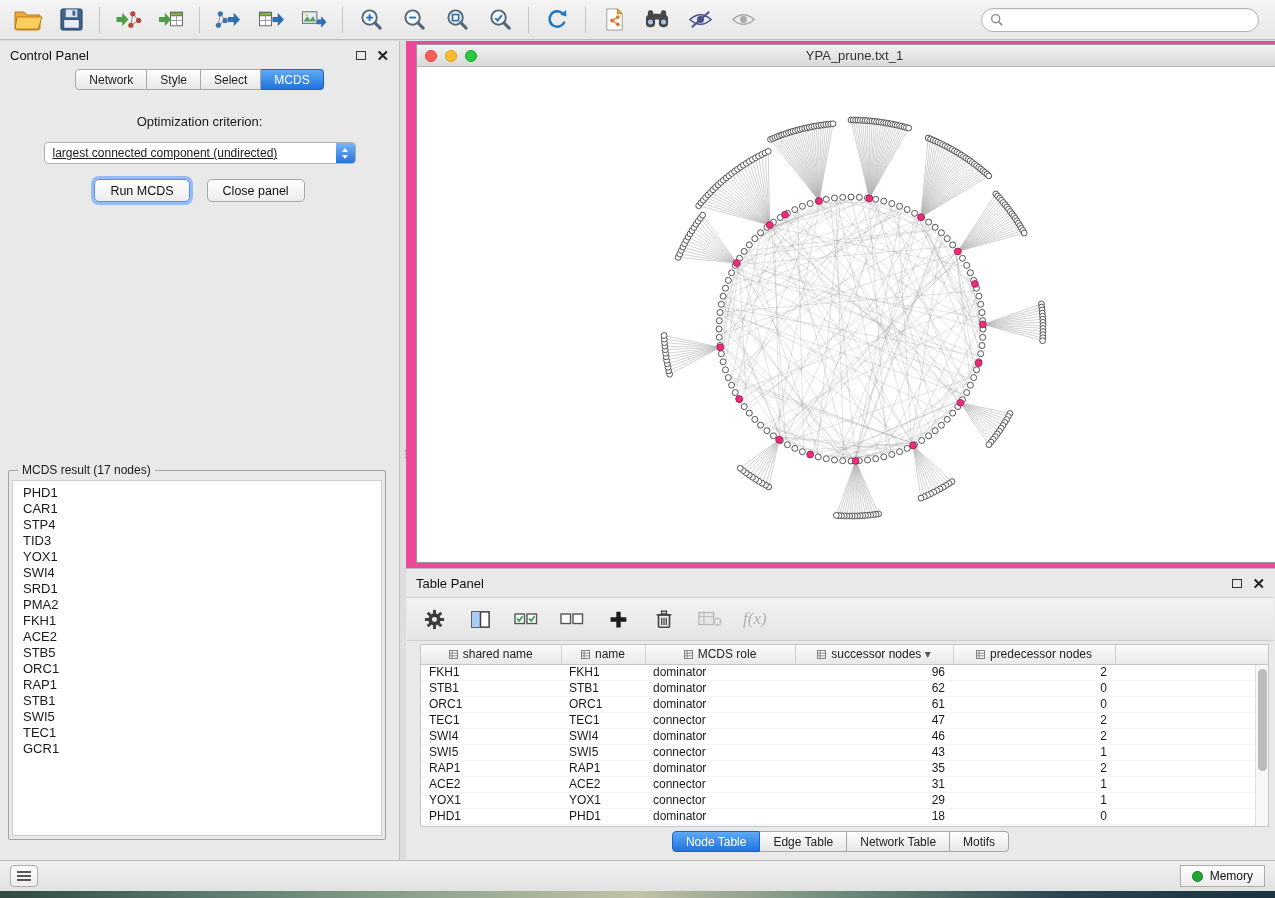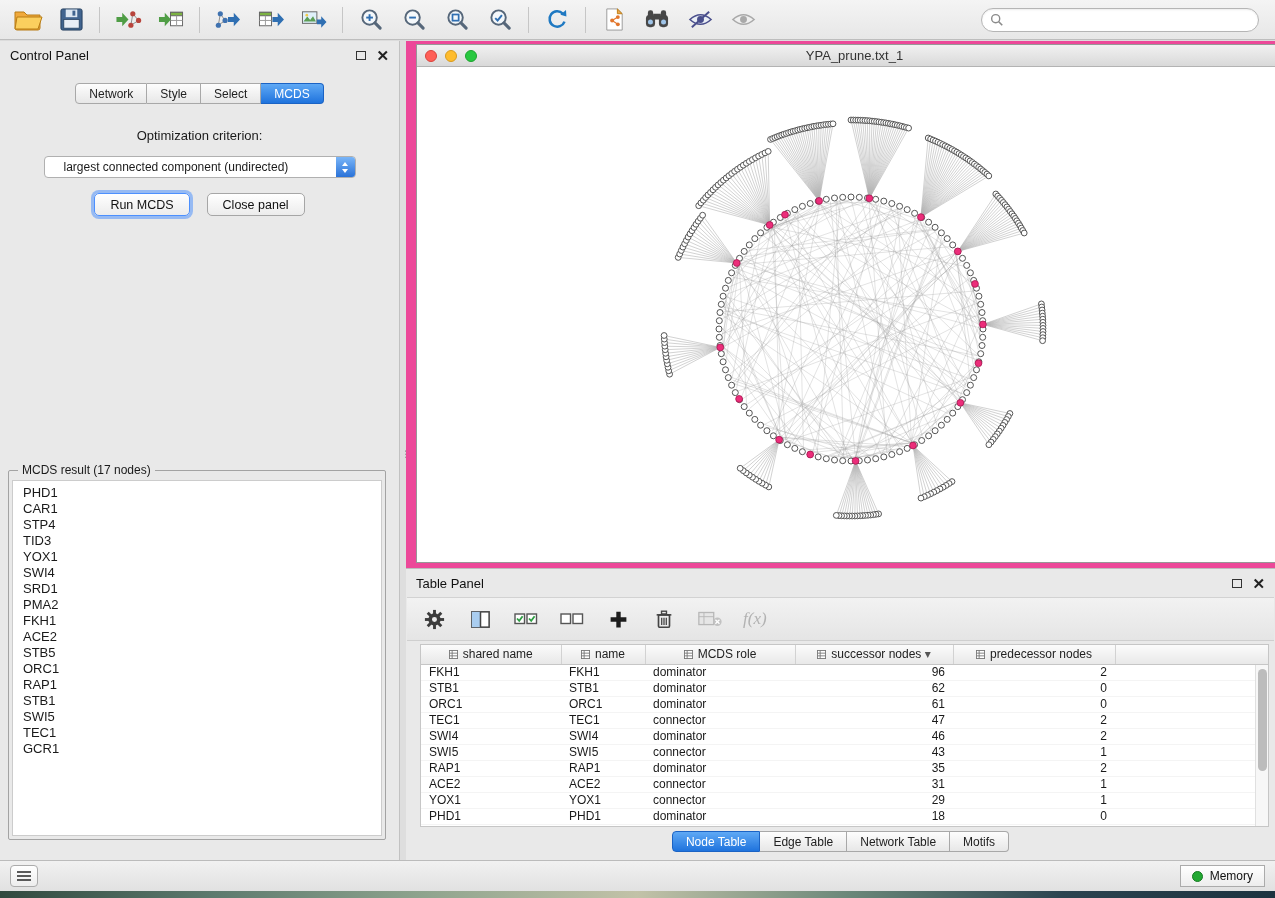--- a/index.html
+++ b/index.html
@@ -23,34 +23,34 @@
   }
   .searchbox input { border:none; outline:none; flex:1; font-size:12px; background:transparent; font-family:"Liberation Sans",sans-serif; }
   
   .main { position:absolute; top:41px; left:0; right:0; height:819px; background:#ec4899; }
   
   .control-panel { position:absolute; left:0; top:0; width:400px; height:819px; background:#e9e9e9; border-right:1px solid #c2c2c2; }
   .panel-header { height:28px; display:flex; align-items:center; padding:0 10px; font-size:13px; color:#111; }
   .win-btns { margin-left:auto; display:flex; align-items:center; gap:10px; }
   .float-btn { width:10px; height:9px; border:1.5px solid #333; display:inline-block; }
   .close-btn { font-size:15px; font-weight:bold; color:#222; line-height:1; cursor:default; }
-  .cp-tabs { display:flex; justify-content:center; margin-top:14px; }
+  .cp-tabs { display:flex; justify-content:center; margin-top:0; }
   .seg {
     height:21px; padding:0 13px; display:flex; align-items:center; font-size:12px; color:#222;
     background:linear-gradient(#fdfdfd,#e7e7e7); border:1px solid #a8a8a8; border-left:none;
   }
   .seg:first-child { border-left:1px solid #a8a8a8; border-radius:4px 0 0 4px; }
   .seg:last-child { border-radius:0 4px 4px 0; }
   .seg.active { background:linear-gradient(#5fa9f5,#1f73dd); border-color:#1b63c4; color:#fff; }
   .opt-label { text-align:center; font-size:13px; margin-top:24px; }
   .dropdown {
     width:312px; height:22px; margin:13px auto 0; background:#fff; border:1px solid #b0b0b0;
     border-radius:4px; display:flex; align-items:center; overflow:hidden;
   }
-  .dd-text { flex:1; font-size:12px; padding-left:19px; white-space:nowrap; }
+  .dd-text { flex:1; font-size:12px; padding-left:8px; white-space:nowrap;text-decoration:underline; }
   .dd-step { width:19px; height:100%; background:linear-gradient(#79b5f8,#2a72d8); display:flex; flex-direction:column; align-items:center; justify-content:center; gap:3px; }
   .tri-up { width:0; height:0; border-left:3.5px solid transparent; border-right:3.5px solid transparent; border-bottom:4px solid #fff; }
   .tri-dn { width:0; height:0; border-left:3.5px solid transparent; border-right:3.5px solid transparent; border-top:4px solid #fff; }
   .btn-row { display:flex; justify-content:center; gap:17px; margin-top:15px; }
   .btn {
     height:23px; padding:0 15px; font-size:12.5px; color:#111;
     background:linear-gradient(#ffffff,#ececec); border:1px solid #a6a6a6; border-radius:5px;
     display:flex; align-items:center; font-family:Liberation Sans, sans-serif;
   }
   .btn.focused { border-color:#4d90fe; box-shadow:0 0 0 3px rgba(82,148,252,.55); }

